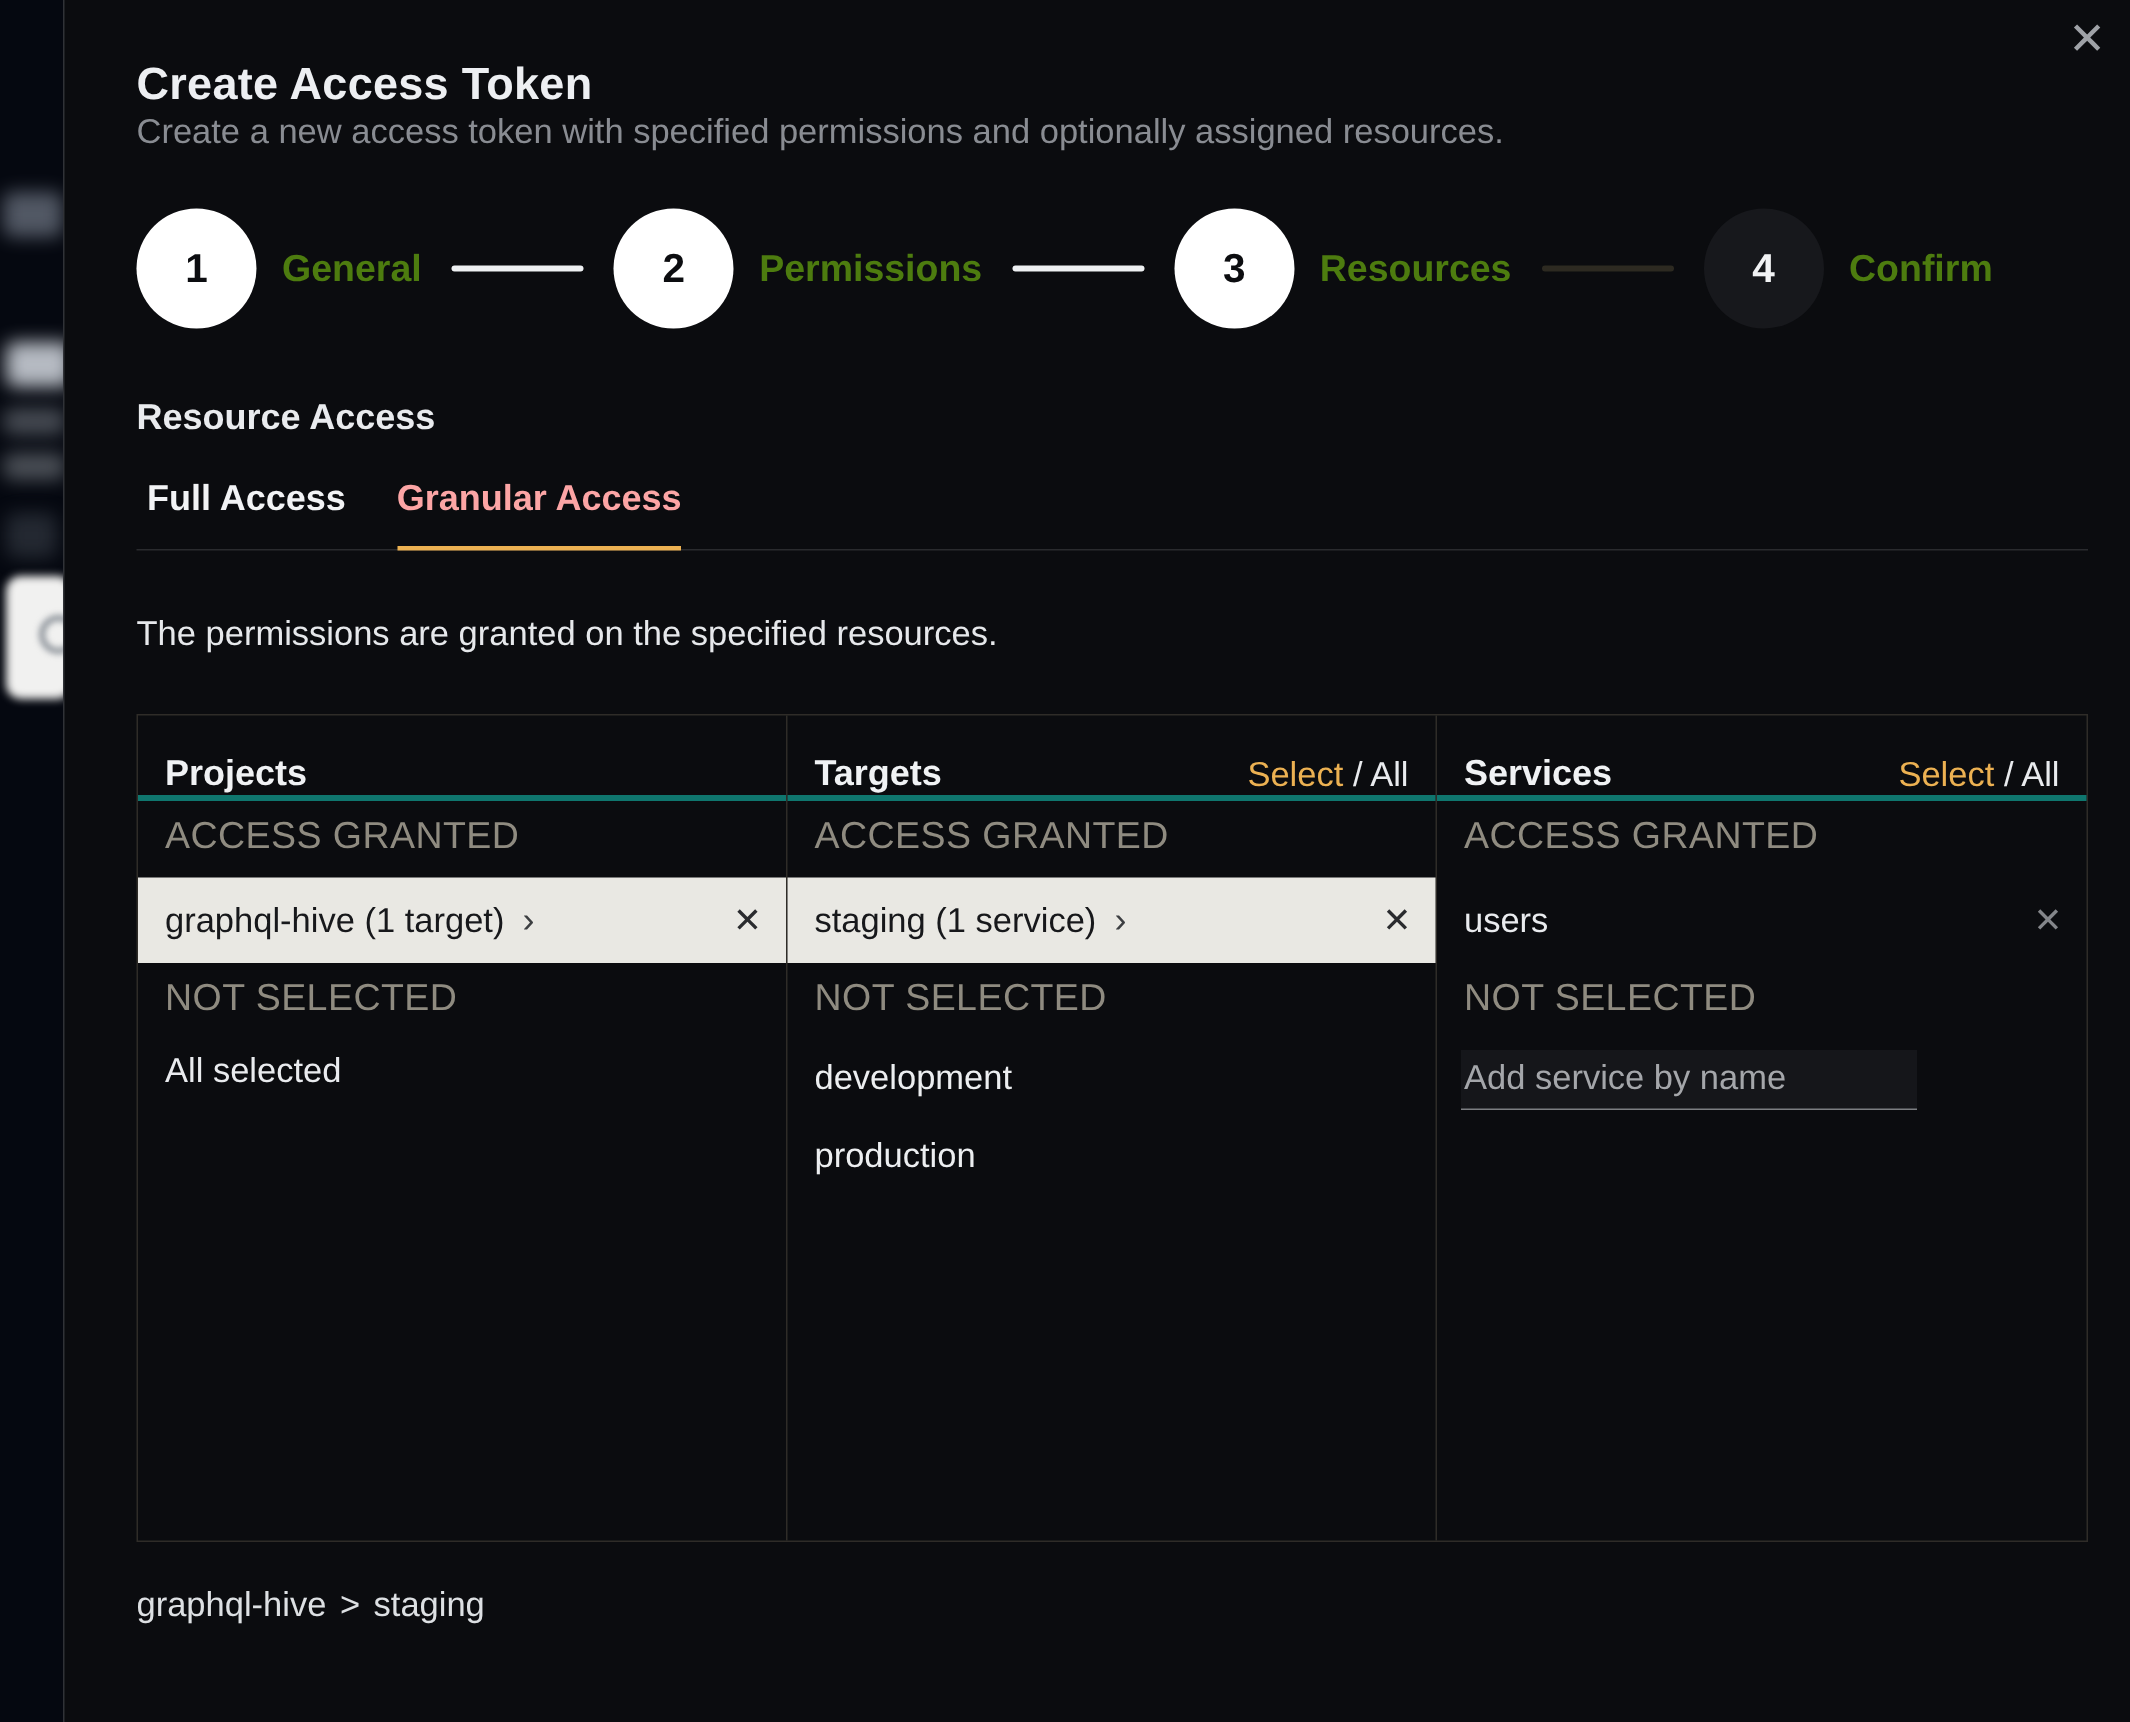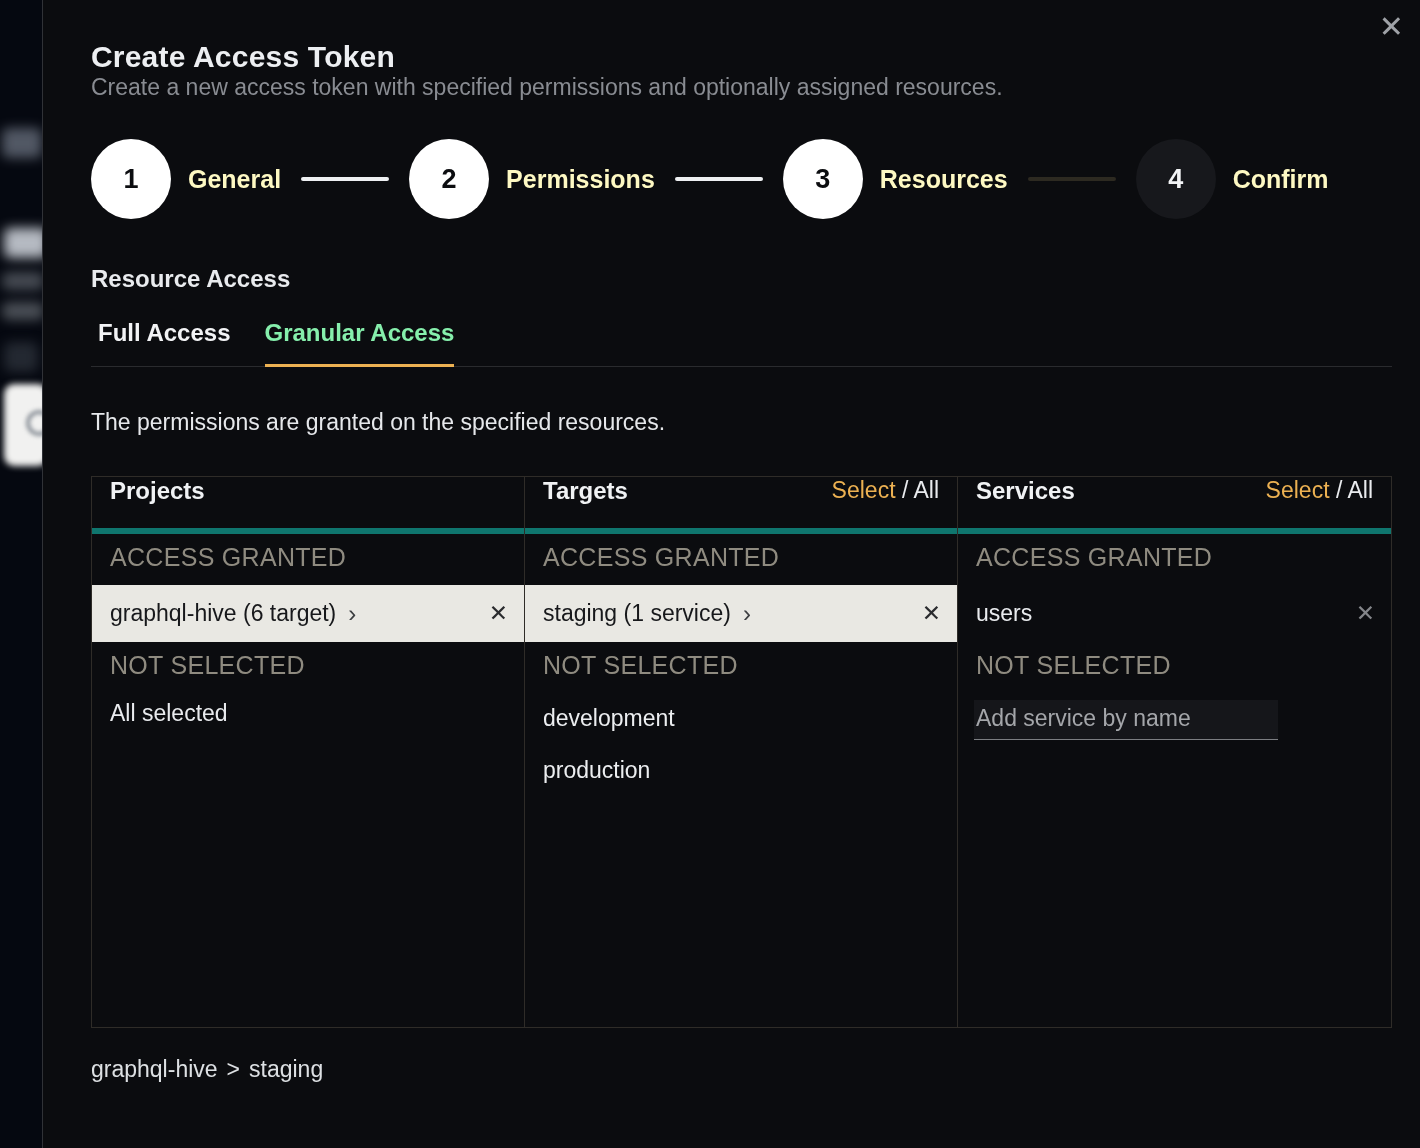--- a/index.html
+++ b/index.html
@@ -28,41 +28,41 @@
 
   .dialog-title { margin-top:40px; font-size:30px; font-weight:700; color:#edeff2; letter-spacing:.2px; }
   .dialog-subtitle { font-size:23px; color:#898c92; }
 
   
   .stepper { margin-top:38px; display:flex; align-items:center; }
   .step { display:flex; align-items:center; cursor:pointer; }
   .step-circle { width:80px; height:80px; border-radius:50%; background:#ffffff; color:#0c0d10;
                  display:flex; align-items:center; justify-content:center; font-size:27px; font-weight:700; flex:none; }
   .step.upcoming .step-circle { background:#17181c; color:#f2f3f5; font-weight:600; }
-  .step-label { margin-left:17px; font-size:25px; font-weight:600; color:#fef9c3; white-space:nowrap; }
+  .step-label { margin-left:17px; font-size:25px; font-weight:600; color:#4d7c0f; white-space:nowrap; }
   .connector { height:4px; width:88px; border-radius:2px; background:#eef0f2; margin:0 20px; flex:none; }
   .connector.dim { background:#2d2a21; }
 
   .section-heading { margin-top:46px; font-size:24px; font-weight:600; color:#e9ebee; }
 
   
   .tabs { margin-top:26px; display:flex; gap:34px; border-bottom:1px solid #2a2b2e; }
   .tab { font-size:24px; font-weight:700; color:#f2f3f5; padding-bottom:17px; border-bottom:3px solid transparent;
          margin-bottom:-1px; cursor:pointer; }
   .tab.first { margin-left:7px; }
-  .tab.active { color:#86efac; border-bottom-color:#ecb152;text-align:center; }
+  .tab.active { color:#fca5a5; border-bottom-color:#ecb152;text-align:center; }
 
   .desc { margin-top:42px; font-size:23px; color:#e6e8eb; }
 
   
   .res-table { margin-top:40px; height:552px; border:1px solid #2f2c28; display:grid;
                grid-template-columns:1fr 1fr 1fr; }
   .col { border-right:1px solid #2f2c28; display:flex; flex-direction:column; min-width:0; }
   .col:last-child { border-right:none; }
-  .col-header { height:57px; flex:none; border-bottom:6px solid #0f766e; display:flex; align-items:flex-start;
+  .col-header { height:57px; flex:none; border-bottom:4px solid #0f766e; display:flex; align-items:flex-end;
                 justify-content:space-between; padding:0 18px; }
   .col-title { font-size:24px; font-weight:700; color:#f0f2f4; }
   .select-all { font-size:23px; color:#e9ebee; white-space:nowrap; }
   .select-link { color:#ecb152; cursor:pointer; }
   .all-link { cursor:pointer; }
 
   .group-label { font-size:25px; color:#8f8b80; padding:0 18px; margin-top:9px; letter-spacing:.3px; }
 
   .row { height:57px; flex:none; display:flex; align-items:center; padding:0 16px 0 18px; margin-top:13px; cursor:pointer; }
   .row.selected { background:#e9e8e3; }
@@ -137,21 +137,21 @@
     <p class="desc">The permissions are granted on the specified resources.</p>
 
     <div class="res-table">
 
       <div class="col">
         <div class="col-header">
           <span class="col-title">Projects</span>
         </div>
         <div class="group-label">ACCESS GRANTED</div>
         <div class="row selected">
-          <span class="row-name">graphql-hive (6 target)</span>
+          <span class="row-name">graphql-hive (1 target)</span>
           <span class="row-chevron">›</span>
           <button class="row-remove">✕</button>
         </div>
         <div class="group-label">NOT SELECTED</div>
         <div class="note">All selected</div>
       </div>
 
       <div class="col">
         <div class="col-header">
           <span class="col-title">Targets</span>

